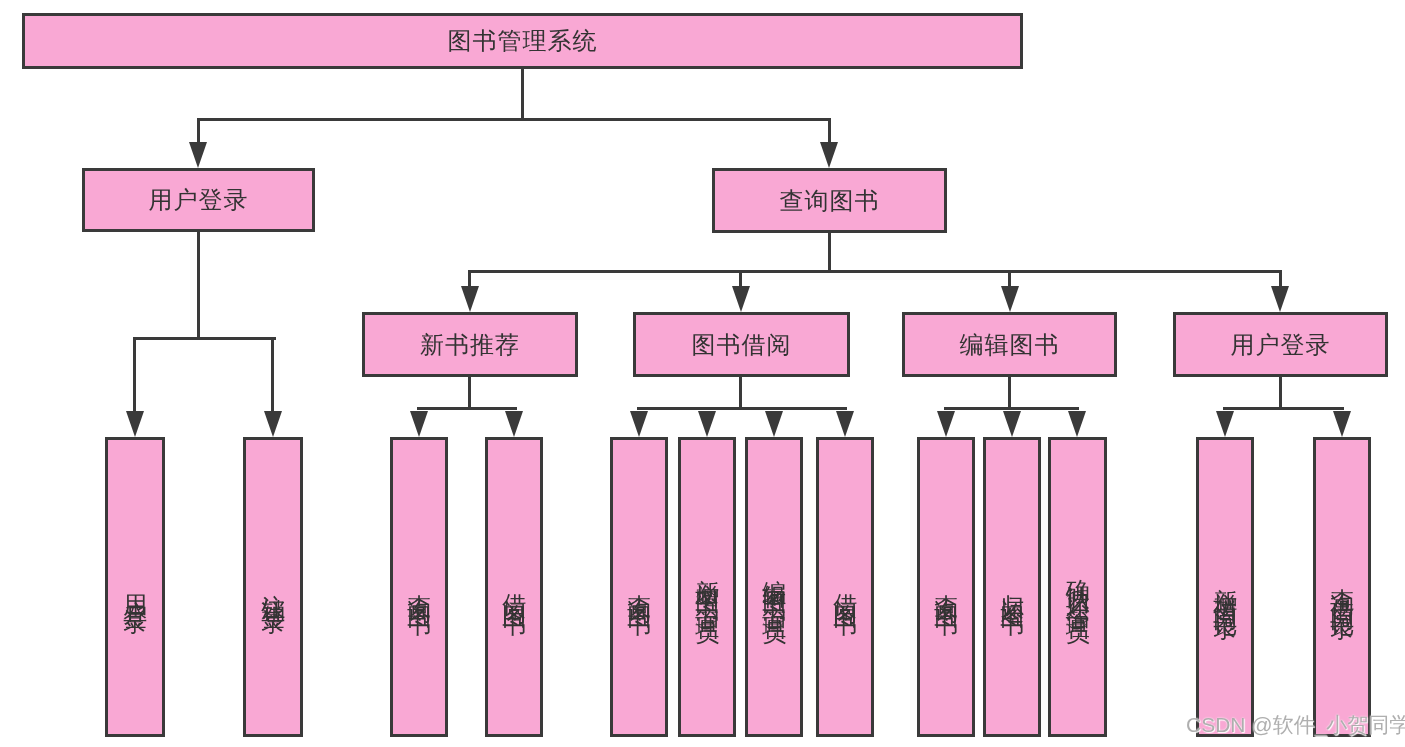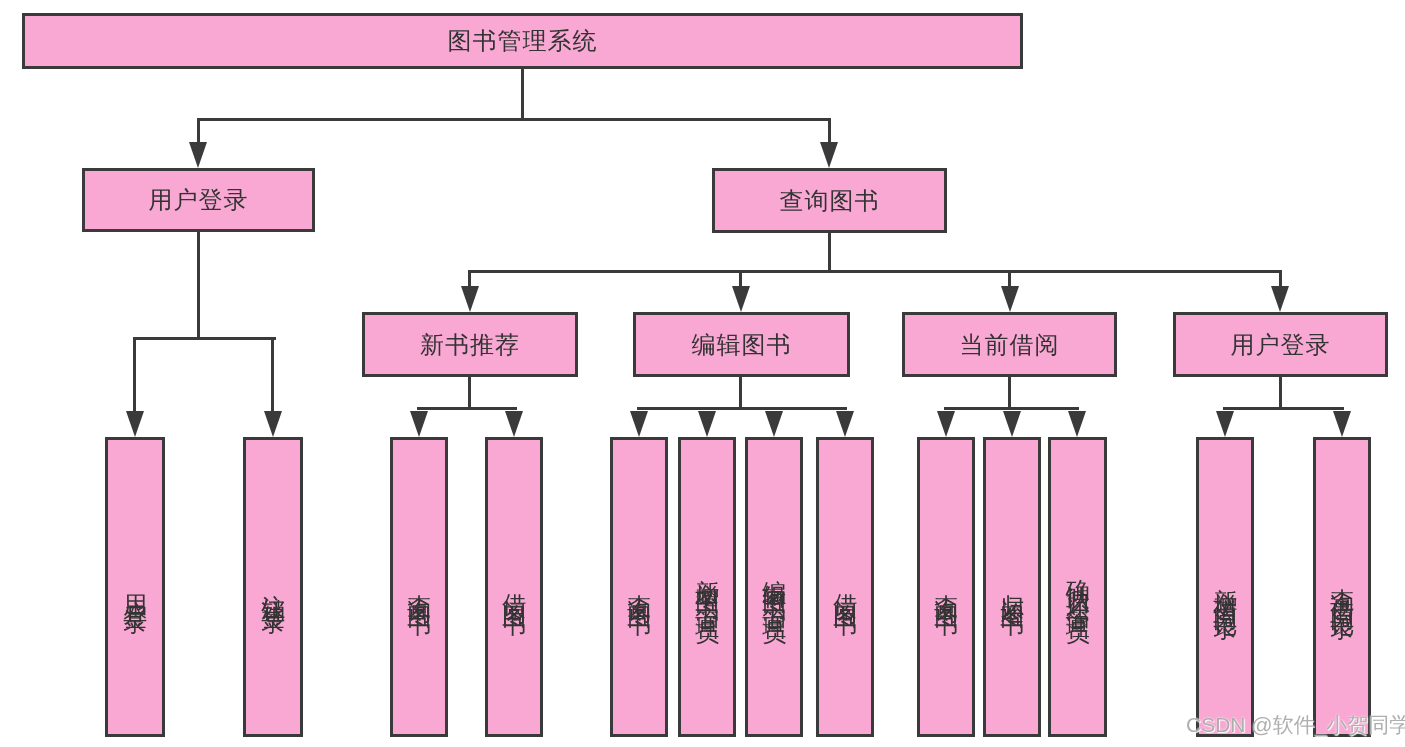--- a/index.html
+++ b/index.html
@@ -69,24 +69,24 @@
   <div class="vline" style="left:1279px;top:272px;height:17px"></div>
   <div class="arrow" style="left:461px;top:286px"></div>
   <div class="arrow" style="left:732px;top:286px"></div>
   <div class="arrow" style="left:1001px;top:286px"></div>
   <div class="arrow" style="left:1271px;top:286px"></div>
 
   <div class="box hbox" style="left:362px;top:312px;width:216px;height:65px">
     <span class="lbl">新书推荐</span>
   </div>
   <div class="box hbox" style="left:633px;top:312px;width:217px;height:65px">
-    <span class="lbl">编辑图书</span>
+    <span class="lbl">图书借阅</span>
   </div>
   <div class="box hbox" style="left:902px;top:312px;width:215px;height:65px">
-    <span class="lbl">当前借阅</span>
+    <span class="lbl">编辑图书</span>
   </div>
   <div class="box hbox" style="left:1173px;top:312px;width:215px;height:65px">
     <span class="lbl">用户登录</span>
   </div>
 
   <div class="vline" style="left:468px;top:377px;height:32px"></div>
   <div class="hline" style="left:417px;top:407px;width:100px"></div>
   <div class="arrow" style="left:410px;top:411px"></div>
   <div class="arrow" style="left:505px;top:411px"></div>
 

